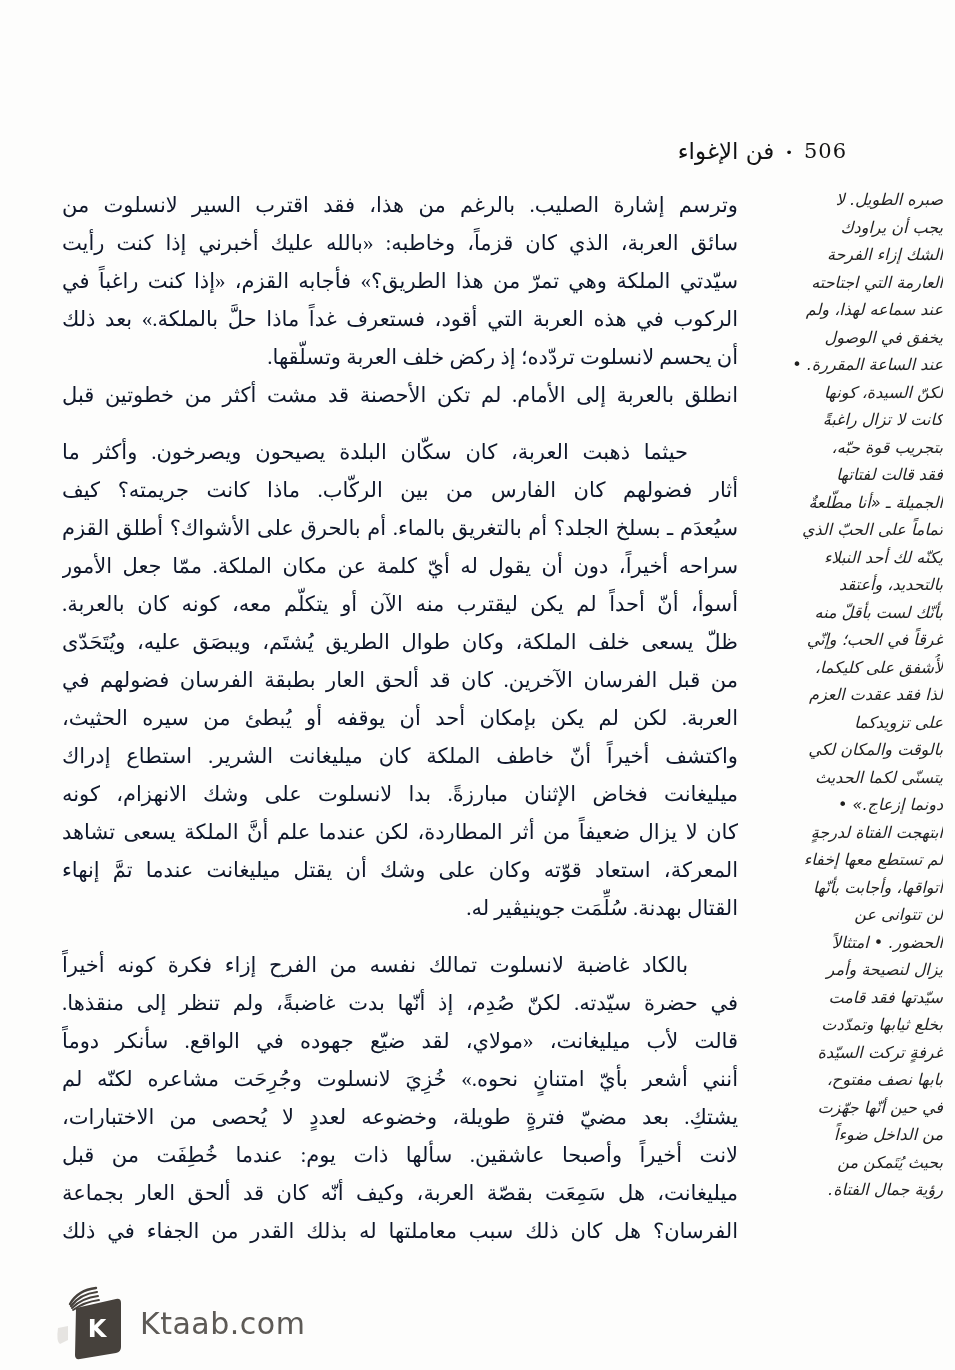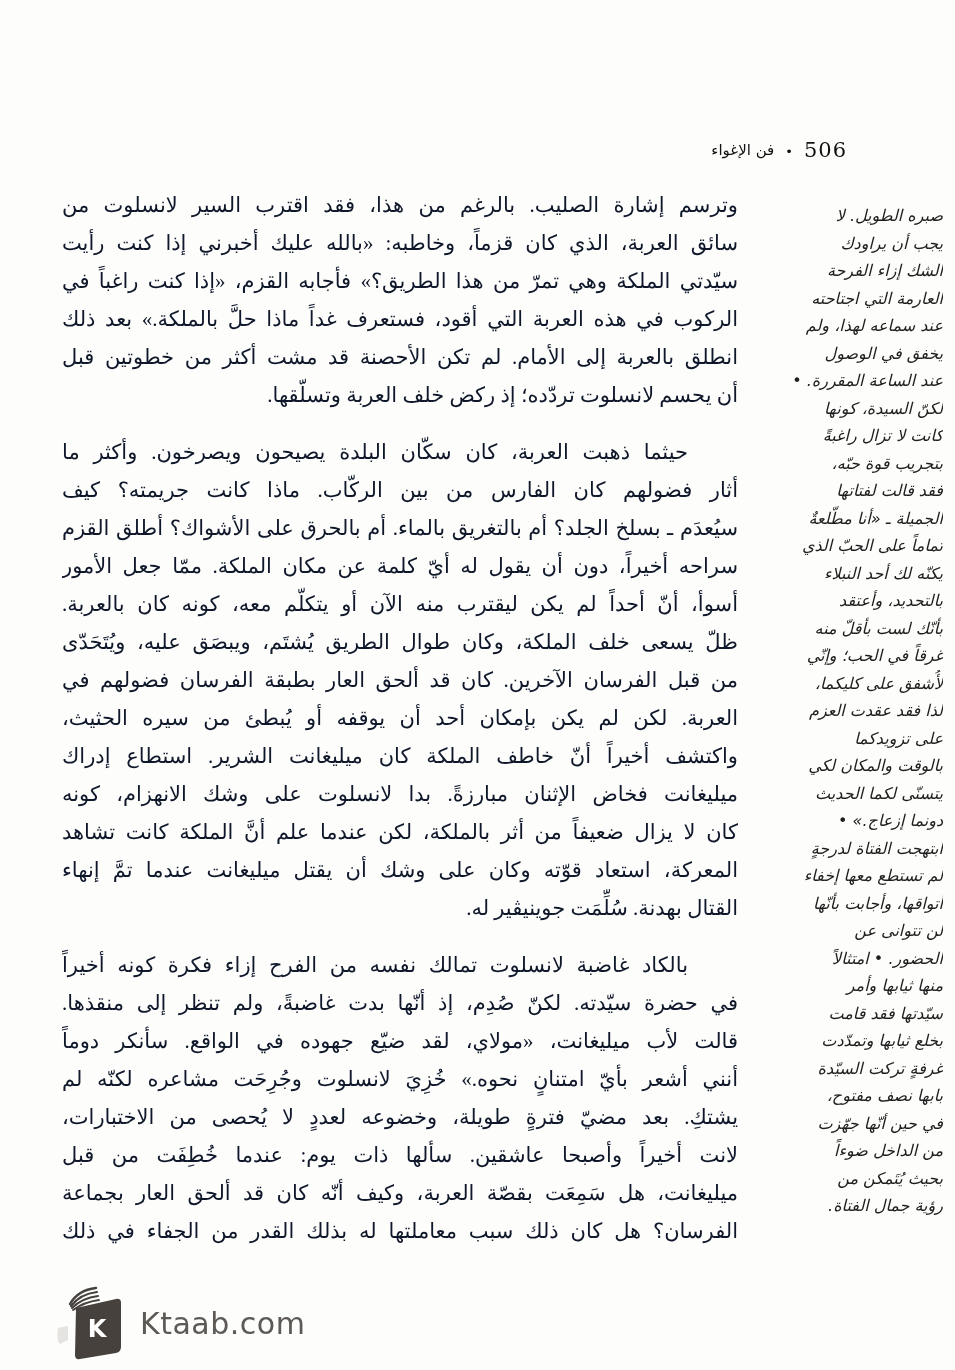--- a/index.html
+++ b/index.html
@@ -12,41 +12,41 @@
   .page{position:relative;width:955px;height:1370px;background:#fdfdfc;}
 
   
   .running-head{
     position:absolute;top:138px;right:108px;
     display:flex;flex-direction:row;direction:rtl;
     align-items:center;gap:11px;color:#121212;
   }
   .page-num{font-family:"DejaVu Serif",serif;font-size:21px;letter-spacing:1px;}
   .head-dot{font-size:13px;line-height:1;position:relative;top:1px;}
-  .head-title{font-size:15px;}
+  .head-title{font-size:23px;}
 
   
   .body-col{
     position:absolute;top:186px;left:62px;width:676px;
   }
   .para + .para{margin-top:19px;}
   .bline{
     direction:rtl;
     font-size:21px;color:#0f172a;
     height:38px;line-height:38px;
     text-align:justify;text-align-last:justify;
     overflow:hidden;white-space:nowrap;font-family:Liberation Serif, serif;
   }
   .bline{white-space:normal;}
   .bline.endline{text-align-last:right;}
   .bline.firstline{padding-right:50px;}
 
   
   .margin-col{
-    position:absolute;top:202px;right:12px;width:238px;
+    position:absolute;top:186px;right:12px;width:238px;
   }
   .mline{
     direction:rtl;
     font-size:16px;font-style:italic;color:#1e1e1e;
     height:27.5px;line-height:27.5px;
     text-align:right;overflow:hidden;
   }
 
   
   .footer-logo{
@@ -68,35 +68,35 @@
     <span class="head-dot">•</span>
     <span class="head-title">فن الإغواء</span>
   </div>
 
   <div class="body-col" id="body-col">
       <div class="para">
         <div class="bline" dir="rtl">وترسم إشارة الصليب. بالرغم من هذا، فقد اقترب السير لانسلوت من</div>
         <div class="bline" dir="rtl">سائق العربة، الذي كان قزماً، وخاطبه: «بالله عليك أخبرني إذا كنت رأيت</div>
         <div class="bline" dir="rtl">سيّدتي الملكة وهي تمرّ من هذا الطريق؟» فأجابه القزم، «إذا كنت راغباً في</div>
         <div class="bline" dir="rtl">الركوب في هذه العربة التي أقود، فستعرف غداً ماذا حلَّ بالملكة.» بعد ذلك</div>
+        <div class="bline endline" dir="rtl">أن يحسم لانسلوت تردّده؛ إذ ركض خلف العربة وتسلّقها.</div>
         <div class="bline" dir="rtl">انطلق بالعربة إلى الأمام. لم تكن الأحصنة قد مشت أكثر من خطوتين قبل</div>
-        <div class="bline endline" dir="rtl">أن يحسم لانسلوت تردّده؛ إذ ركض خلف العربة وتسلّقها.</div>
       </div>
       <div class="para">
         <div class="bline firstline" dir="rtl">حيثما ذهبت العربة، كان سكّان البلدة يصيحون ويصرخون. وأكثر ما</div>
         <div class="bline" dir="rtl">أثار فضولهم كان الفارس من بين الركّاب. ماذا كانت جريمته؟ كيف</div>
         <div class="bline" dir="rtl">سيُعدَم ـ بسلخ الجلد؟ أم بالتغريق بالماء. أم بالحرق على الأشواك؟ أطلق القزم</div>
         <div class="bline" dir="rtl">سراحه أخيراً، دون أن يقول له أيّ كلمة عن مكان الملكة. ممّا جعل الأمور</div>
         <div class="bline" dir="rtl">أسوأ، أنّ أحداً لم يكن ليقترب منه الآن أو يتكلّم معه، كونه كان بالعربة.</div>
         <div class="bline" dir="rtl">ظلّ يسعى خلف الملكة، وكان طوال الطريق يُشتَم، ويبصَق عليه، ويُتَحَدّى</div>
         <div class="bline" dir="rtl">من قبل الفرسان الآخرين. كان قد ألحق العار بطبقة الفرسان فضولهم في</div>
         <div class="bline" dir="rtl">العربة. لكن لم يكن بإمكان أحد أن يوقفه أو يُبطئ من سيره الحثيث،</div>
         <div class="bline" dir="rtl">واكتشف أخيراً أنّ خاطف الملكة كان ميليغانت الشرير. استطاع إدراك</div>
         <div class="bline" dir="rtl">ميليغانت فخاض الإثنان مبارزةً. بدا لانسلوت على وشك الانهزام، كونه</div>
-        <div class="bline" dir="rtl">كان لا يزال ضعيفاً من أثر بالملكة، لكن عندما علم أنَّ الملكة كانت تشاهد</div>
+        <div class="bline" dir="rtl">كان لا يزال ضعيفاً من أثر المطاردة، لكن عندما علم أنَّ الملكة يسعى تشاهد</div>
         <div class="bline" dir="rtl">المعركة، استعاد قوّته وكان على وشك أن يقتل ميليغانت عندما تمَّ إنهاء</div>
         <div class="bline endline" dir="rtl">القتال بهدنة. سُلِّمَت جوينيڤير له.</div>
       </div>
       <div class="para">
         <div class="bline firstline" dir="rtl">بالكاد غاضبة لانسلوت تمالك نفسه من الفرح إزاء فكرة كونه أخيراً</div>
         <div class="bline" dir="rtl">في حضرة سيّدته. لكنّ صُدِم، إذ أنّها بدت غاضبةً، ولم تنظر إلى منقذها.</div>
         <div class="bline" dir="rtl">قالت لأب ميليغانت، «مولاي، لقد ضيّع جهوده في الواقع. سأنكر دوماً</div>
         <div class="bline" dir="rtl">أنني أشعر بأيّ امتنانٍ نحوه.» خُزِيَ لانسلوت وجُرِحَت مشاعره لكنّه لم</div>
         <div class="bline" dir="rtl">يشتكِ. بعد مضيّ فترةٍ طويلة، وخضوعه لعددٍ لا يُحصى من الاختبارات،</div>
         <div class="bline" dir="rtl">لانت أخيراً وأصبحا عاشقين. سألها ذات يوم: عندما خُطِفَت من قبل</div>
@@ -127,21 +127,21 @@
       <div class="mline" dir="rtl">لذا فقد عقدت العزم</div>
       <div class="mline" dir="rtl">على تزويدكما</div>
       <div class="mline" dir="rtl">بالوقت والمكان لكي</div>
       <div class="mline" dir="rtl">يتسنّى لكما الحديث</div>
       <div class="mline" dir="rtl">دونما إزعاج.» •</div>
       <div class="mline" dir="rtl">ابتهجت الفتاة لدرجةٍ</div>
       <div class="mline" dir="rtl">لم تستطع معها إخفاء</div>
       <div class="mline" dir="rtl">أتواقها، وأجابت بأنّها</div>
       <div class="mline" dir="rtl">لن تتوانى عن</div>
       <div class="mline" dir="rtl">الحضور. • امتثالاً</div>
-      <div class="mline" dir="rtl">منها ثيابها وأمر</div>
+      <div class="mline" dir="rtl">يزال لنصيحة وأمر</div>
       <div class="mline" dir="rtl">سيّدتها فقد قامت</div>
       <div class="mline" dir="rtl">بخلع ثيابها وتمدّدت</div>
       <div class="mline" dir="rtl">غرفةٍ تركت السيّدة</div>
       <div class="mline" dir="rtl">بابها نصف مفتوح،</div>
       <div class="mline" dir="rtl">في حين أنّها جهّزت</div>
       <div class="mline" dir="rtl">من الداخل ضوءاً</div>
       <div class="mline" dir="rtl">بحيث يُتَمكن من</div>
       <div class="mline" dir="rtl">رؤية جمال الفتاة.</div>
     </div>
 

